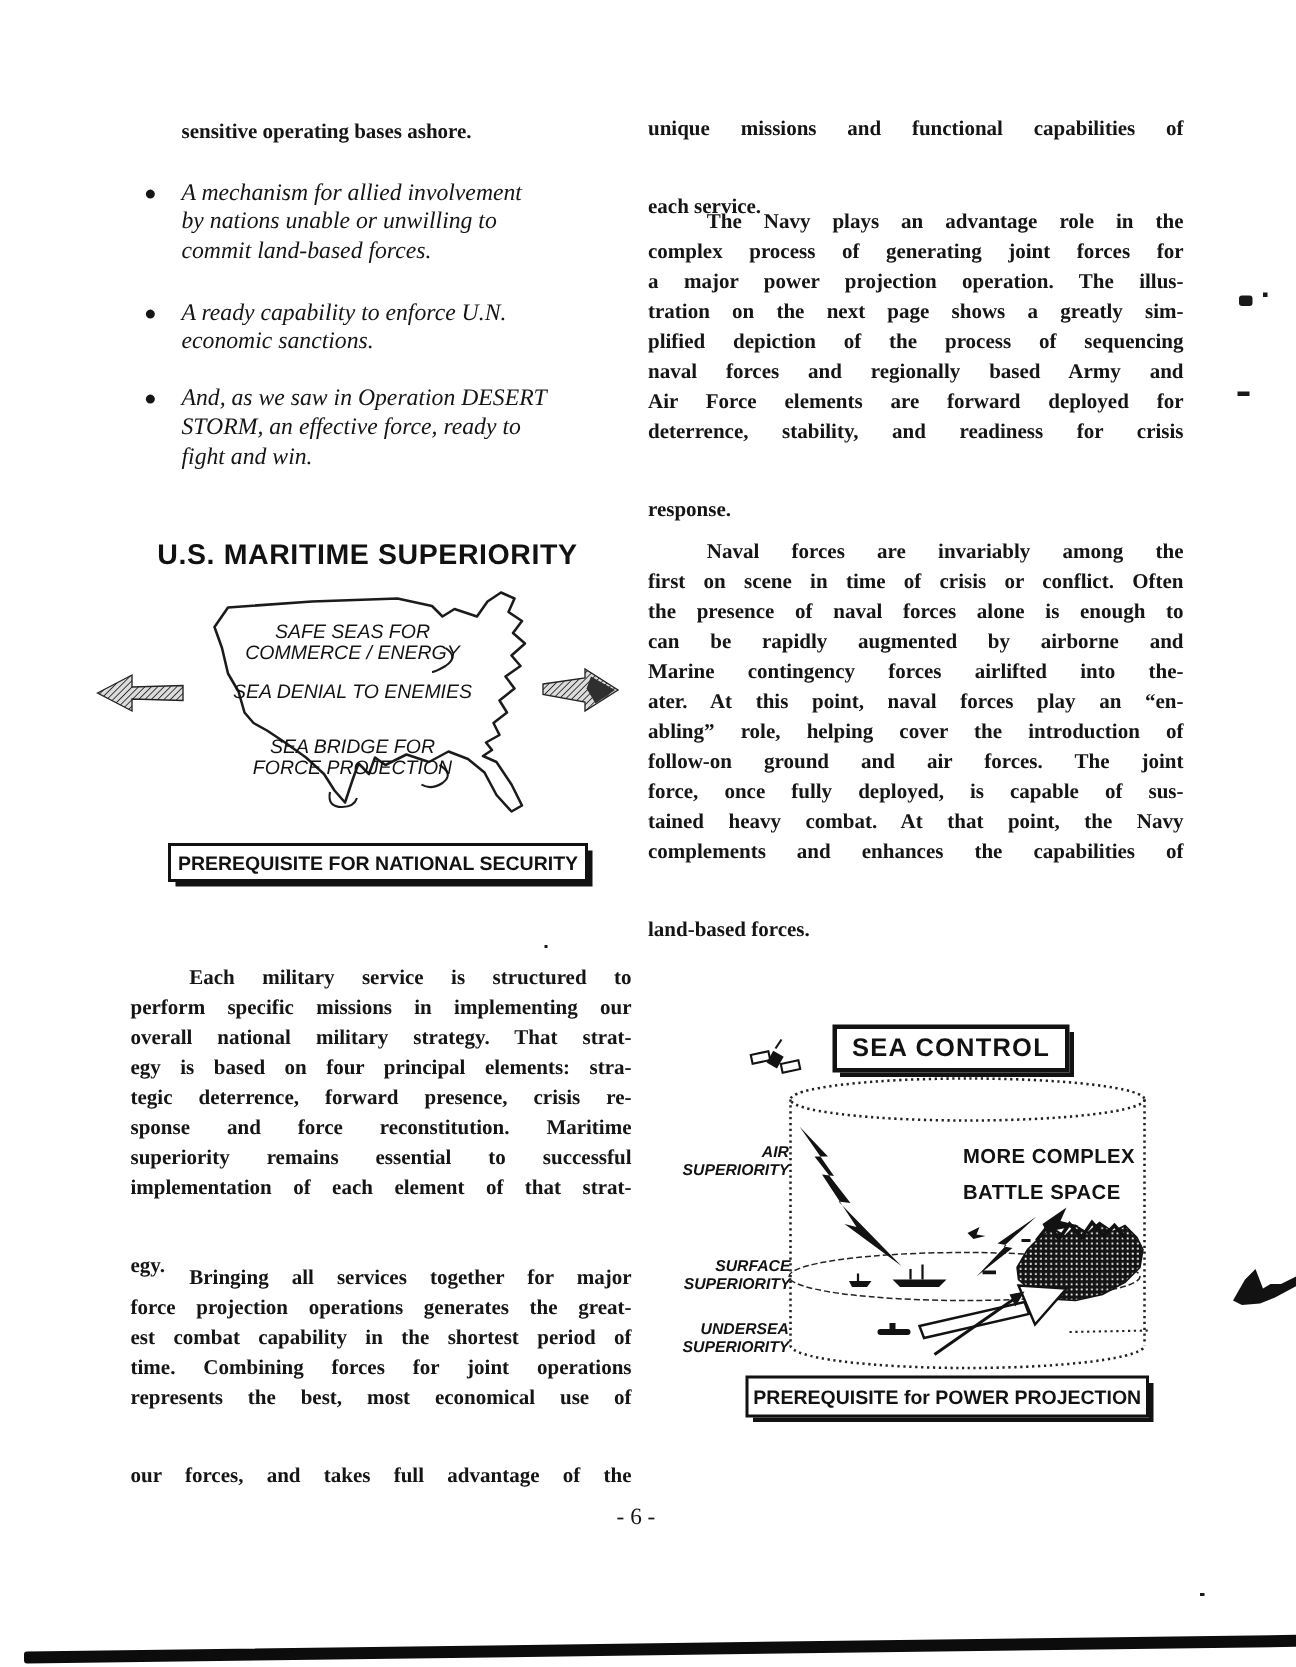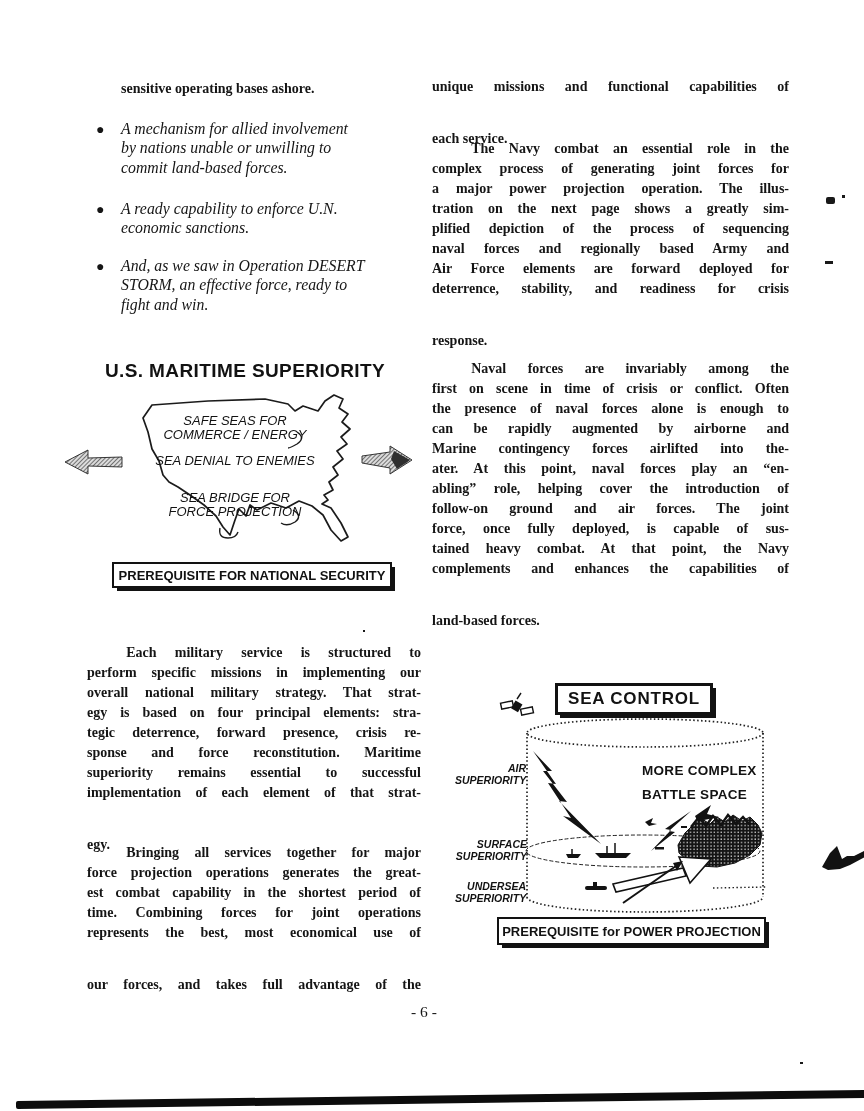--- a/index.html
+++ b/index.html
@@ -123,21 +123,21 @@
       <div class="ln">represents the best, most economical use of</div>
       <div class="ln">our forces, and takes full advantage of the</div>
     </div>
 
   <div class="abs para just" style="left:432px;top:77px;width:357px">
       <div class="ln">unique missions and functional capabilities of</div>
       <div class="ln">each service.</div>
     </div>
 
   <div class="abs para just ind" style="left:432px;top:139px;width:357px">
-      <div class="ln">The Navy combat an essential role in the</div>
+      <div class="ln">The Navy plays an advantage role in the</div>
       <div class="ln">complex process of generating joint forces for</div>
       <div class="ln">a major power projection operation.  The illus-</div>
       <div class="ln">tration on the next page shows a greatly sim-</div>
       <div class="ln">plified depiction of the process of sequencing</div>
       <div class="ln">naval forces and regionally based Army and</div>
       <div class="ln">Air Force elements are forward deployed for</div>
       <div class="ln">deterrence, stability, and readiness for crisis</div>
       <div class="ln">response.</div>
     </div>
 

